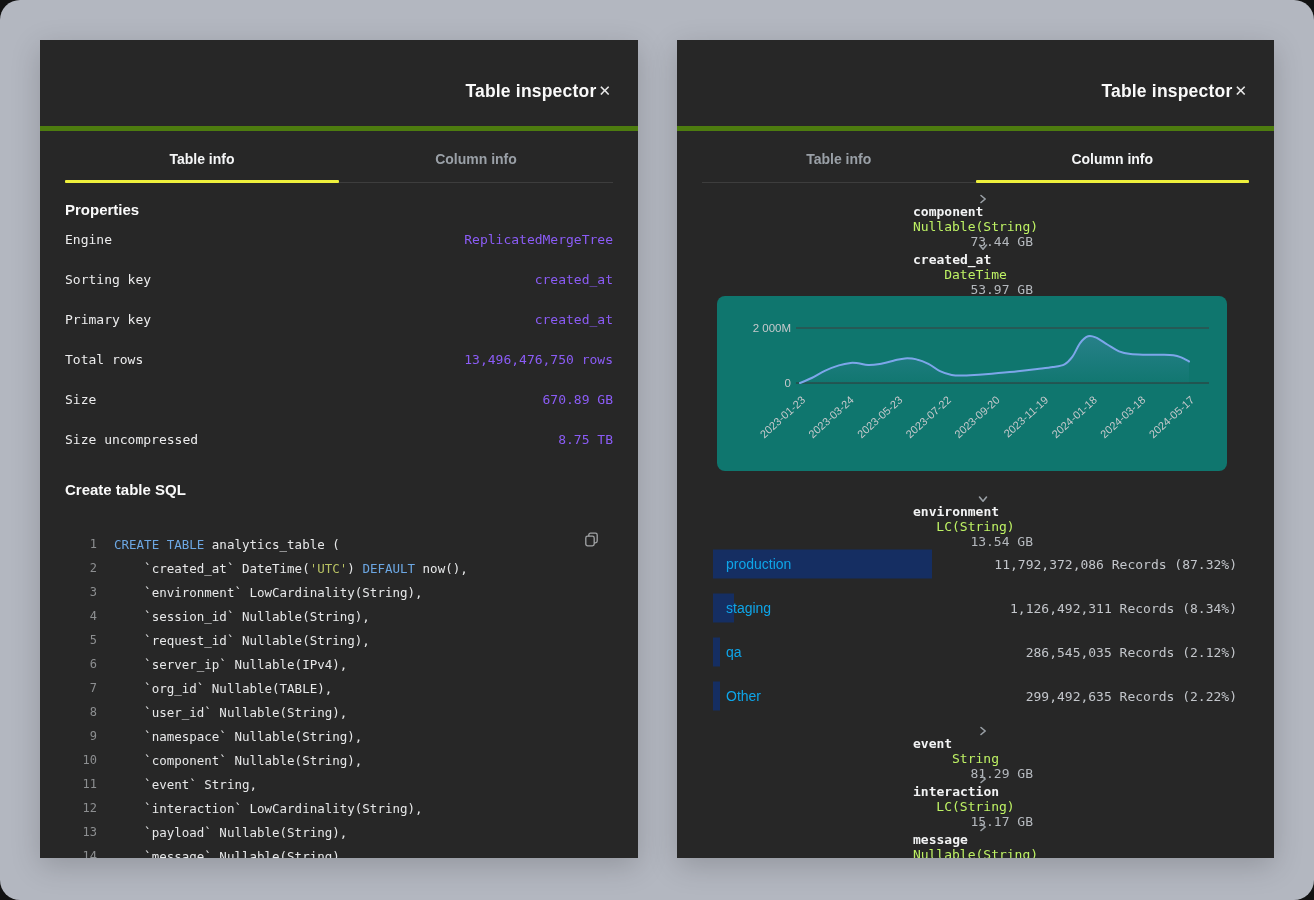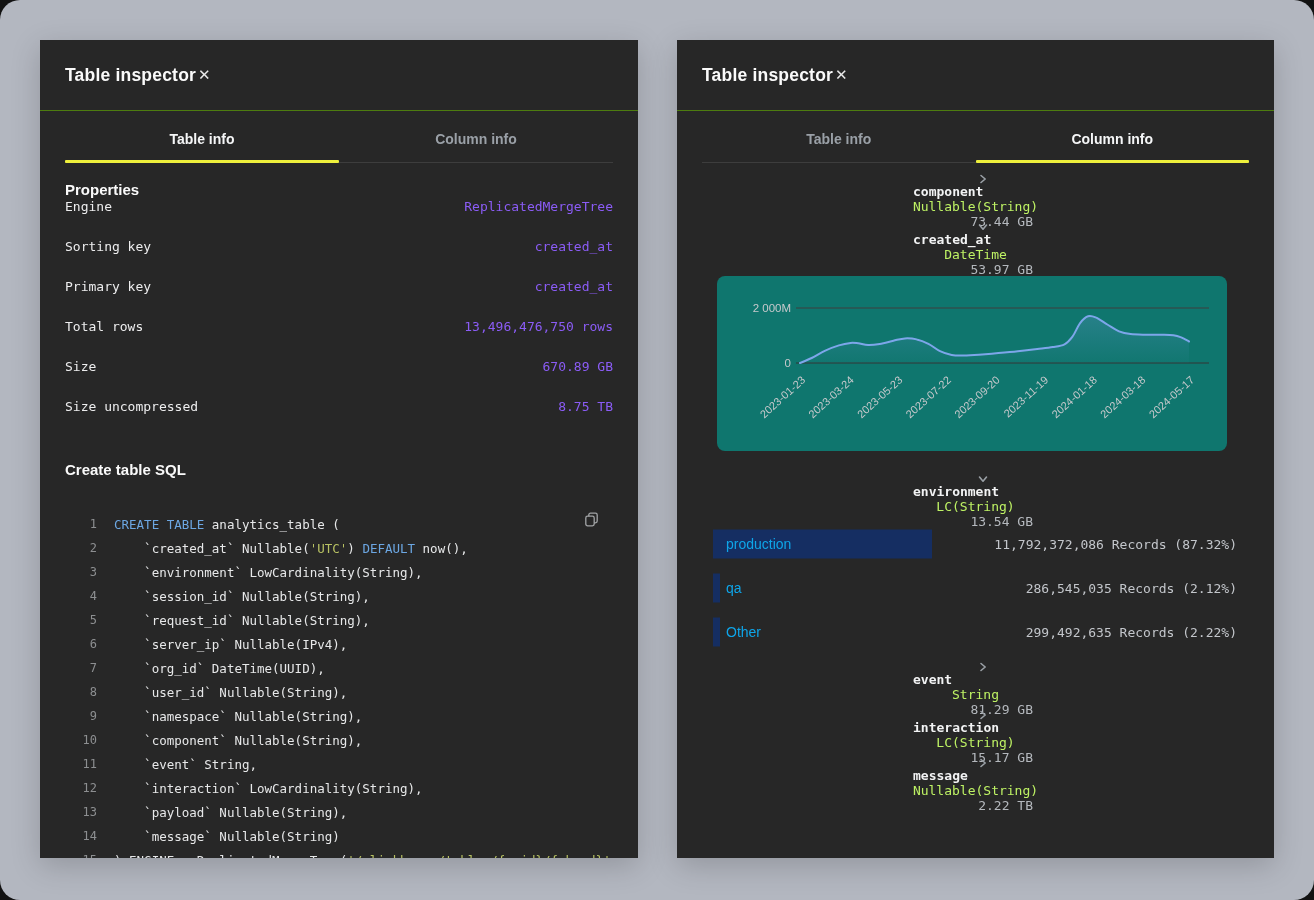--- a/index.html
+++ b/index.html
@@ -3,38 +3,38 @@
 <meta charset="utf-8">
 <style>
   html,body{margin:0;padding:0;background:#121212;}
   .screen{position:relative;width:1314px;height:900px;background:#b3b7c0;border-radius:20px;overflow:hidden;
           font-family:"Liberation Sans",sans-serif;}
   .panel{position:absolute;top:40px;height:818px;background:#272727;overflow:hidden;color:#e8e9ea;
          box-shadow:0 8px 28px rgba(0,0,0,.18);}
   #left-panel{left:40px;width:598px;}
   #right-panel{left:677px;width:597px;}
 
-  .panel-header{height:70px;display:flex;align-items:center;justify-content:flex-start;
-                padding:0 25px;border-bottom:1px solid #4d7c0f;}
+  .panel-header{height:70px;display:flex;align-items:center;justify-content:flex-end;
+                padding:0 25px;border-bottom:5px solid #4d7c0f;margin-top:16px;}
   .panel-title{font-size:17.5px;font-weight:700;color:#fafafa;letter-spacing:.2px;}
   .close-btn{background:none;border:0;padding:2px;color:#e9e9e9;font-size:15px;line-height:1;cursor:pointer;
              font-family:"DejaVu Sans",sans-serif;}
 
   .tabs{display:flex;margin:0 25px;border-bottom:1px solid #3d3d3d;font-weight:bold;}
   .tab{flex:1;text-align:center;padding:20px 0 15px;font-size:14px;color:#9aa0a7;position:relative;cursor:pointer;}
   .tab.active{color:#f5f6f7;}
   .tab.active::after{content:"";position:absolute;left:0;right:0;bottom:-1px;height:3px;
                      background:var(--accent-yellow,#eef03c);border-radius:1px;}
 
   .content{padding:0 25px;}
   .section-heading{font-size:15px;font-weight:700;color:#fafafa;margin:0;}
   #props-heading{padding-top:17px;height:19px;line-height:19px;}
   #sql-heading{padding-top:21px;height:19px;line-height:19px;}
 
-  .prop-row{display:flex;justify-content:space-between;height:40px;
+  .prop-row{display:flex;justify-content:space-between;align-items:center;height:40px;
             font-family:"DejaVu Sans Mono","Liberation Mono",monospace;font-size:13px;}
   .prop-label{color:#ededee;}
   .prop-value{color:#8b5cf6;}
 
   .code-wrap{position:relative;margin-top:33px;}
   .code-line{display:flex;align-items:center;height:24px;
              font-family:"DejaVu Sans Mono","Liberation Mono",monospace;font-size:12.5px;}
   .ln{flex:none;width:32px;text-align:right;color:#8d8f91;font-size:12px;}
   .code-text{margin-left:17px;white-space:pre;color:#e7e8e9;}
   .tok-kw{color:#6ca7e3;}
@@ -119,41 +119,41 @@
             <rect x="1.8" y="4.2" width="8.4" height="9.6" rx="1.8" fill="#272727" stroke="#a2a4a6" stroke-width="1.3"></rect>
           </svg>
         </button>
         <div id="sql-lines">
             <div class="code-line">
               <span class="ln">1</span>
               <span class="code-text"><span class="tok-kw">CREATE TABLE</span><span> analytics_table (</span></span>
             </div>
             <div class="code-line">
               <span class="ln">2</span>
-              <span class="code-text"><span>    `created_at` Nullable(</span><span class="tok-str">'UTC'</span><span>) </span><span class="tok-kw">DEFAULT</span><span> now(),</span></span>
+              <span class="code-text"><span>    `created_at` DateTime(</span><span class="tok-str">'UTC'</span><span>) </span><span class="tok-kw">DEFAULT</span><span> now(),</span></span>
             </div>
             <div class="code-line">
               <span class="ln">3</span>
               <span class="code-text"><span>    `environment` LowCardinality(String),</span></span>
             </div>
             <div class="code-line">
               <span class="ln">4</span>
               <span class="code-text"><span>    `session_id` Nullable(String),</span></span>
             </div>
             <div class="code-line">
               <span class="ln">5</span>
               <span class="code-text"><span>    `request_id` Nullable(String),</span></span>
             </div>
             <div class="code-line">
               <span class="ln">6</span>
               <span class="code-text"><span>    `server_ip` Nullable(IPv4),</span></span>
             </div>
             <div class="code-line">
               <span class="ln">7</span>
-              <span class="code-text"><span>    `org_id` DateTime(UUID),</span></span>
+              <span class="code-text"><span>    `org_id` Nullable(TABLE),</span></span>
             </div>
             <div class="code-line">
               <span class="ln">8</span>
               <span class="code-text"><span>    `user_id` Nullable(String),</span></span>
             </div>
             <div class="code-line">
               <span class="ln">9</span>
               <span class="code-text"><span>    `namespace` Nullable(String),</span></span>
             </div>
             <div class="code-line">
@@ -250,20 +250,25 @@
           <span class="col-type">LC(String)</span>
           <span class="col-size">13.54 GB</span>
         </div>
         <div class="env-values">
           <div class="env-row">
             <div class="env-bar" style="width: 219.173px;"></div>
             <span class="env-label">production</span>
             <span class="env-records">11,792,372,086 Records (87.32%)</span>
           </div>
           <div class="env-row">
+            <div class="env-bar" style="width: 20.9334px;"></div>
+            <span class="env-label">staging</span>
+            <span class="env-records">1,126,492,311 Records (8.34%)</span>
+          </div>
+          <div class="env-row">
             <div class="env-bar" style="width: 7px;"></div>
             <span class="env-label">qa</span>
             <span class="env-records">286,545,035 Records (2.12%)</span>
           </div>
           <div class="env-row">
             <div class="env-bar" style="width: 7px;"></div>
             <span class="env-label">Other</span>
             <span class="env-records">299,492,635 Records (2.22%)</span>
           </div>
         </div>

